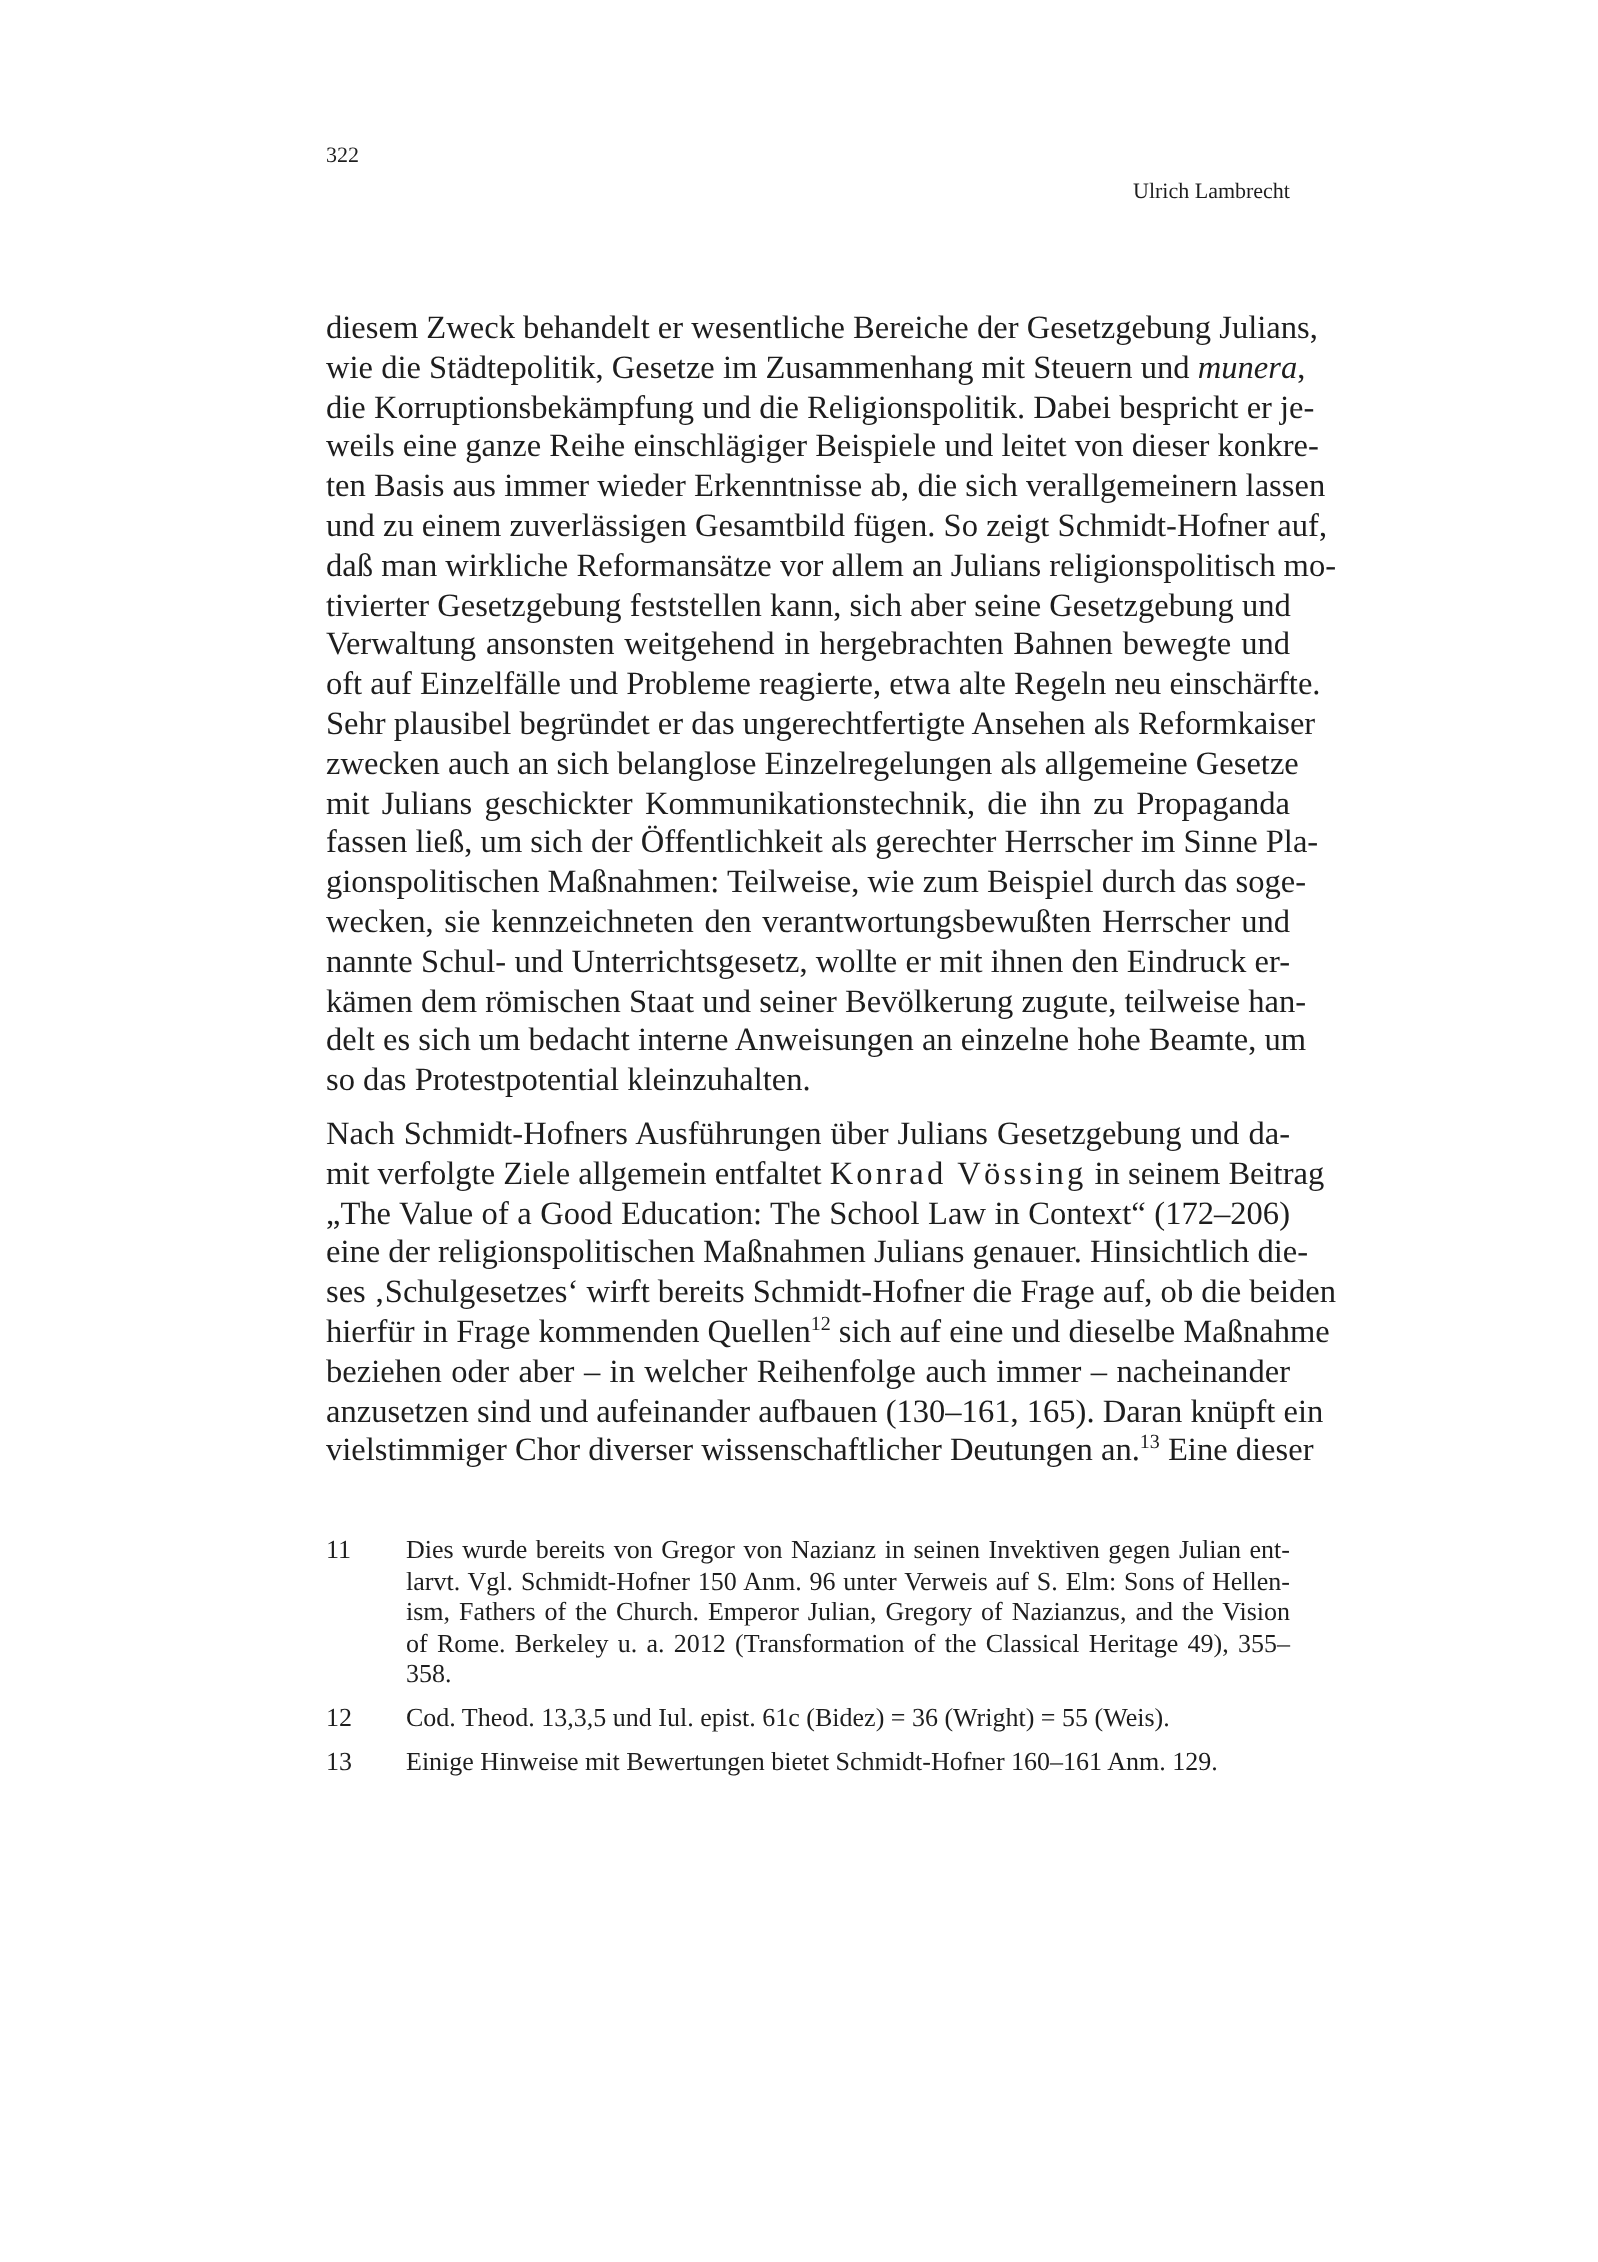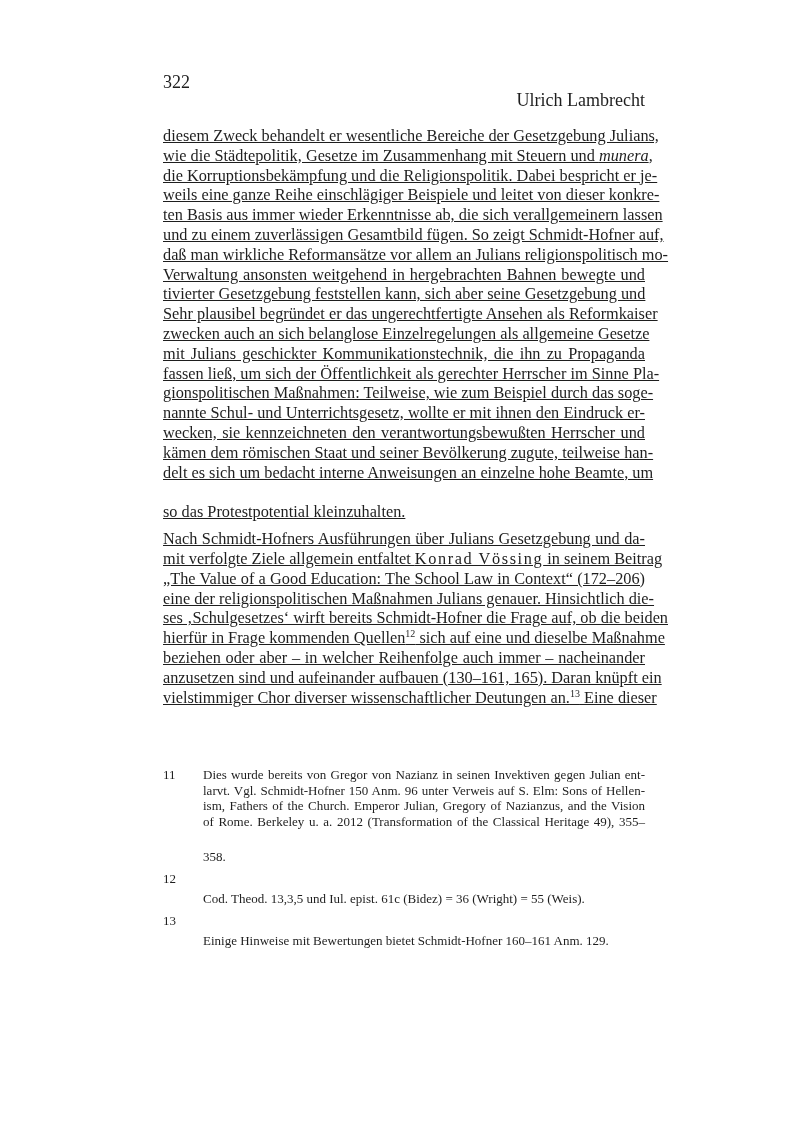--- a/index.html
+++ b/index.html
@@ -14,60 +14,58 @@
       overflow: hidden;
       font-family: "Liberation Serif", "DejaVu Serif", serif;
       color: #1e1e1e;
     }
     .running-head {
       position: absolute;
       top: 72px;
       left: 163px;
       width: 482px;
       height: 20px;
-      font-size: 18px;
+      font-size: 11px;
     }
     .page-number {
       position: absolute;
       left: 0;
       top: 0;
     }
     .running-title {
       position: absolute;
       left: 0;
       right: 0;
       top: 18px;
       text-align: right;
     }
     .body-text {
       position: absolute;
-      top: 126px;
+      top: 154px;
       left: 163px;
       width: 482px;
       font-size: 16.3px;
       line-height: 19.8px;
-      text-decoration: underline;
     }
     .body-text p {
       margin: 0;
       text-align: justify;
       hyphens: manual;
     }
     .body-text p + p {
       margin-top: 7px;
     }
     .line {
       display: block;
       text-align: justify;
       text-align-last: justify;
       white-space: nowrap;
     }
     .line.last {
       text-align-last: left;
-      margin-top: 20px;
     }
     sup {
       font-size: 10px;
       line-height: 0;
       vertical-align: 6px;
     }
     .spaced {
       letter-spacing: 1.6px;
     }
     em {
@@ -106,29 +104,30 @@
 
 <main class="body-text">
   <p>
     <span class="line">diesem Zweck behandelt er wesentliche Bereiche der Gesetzgebung Julians,</span>
     <span class="line"><span>wie die Städtepolitik, Gesetze im Zusammenhang mit Steuern und </span><em>munera</em><span>,</span></span>
     <span class="line">die Korruptionsbekämpfung und die Religionspolitik. Dabei bespricht er je-</span>
     <span class="line">weils eine ganze Reihe einschlägiger Beispiele und leitet von dieser konkre-</span>
     <span class="line">ten Basis aus immer wieder Erkenntnisse ab, die sich verallgemeinern lassen</span>
     <span class="line">und zu einem zuverlässigen Gesamtbild fügen. So zeigt Schmidt-Hofner auf,</span>
     <span class="line">daß man wirkliche Reformansätze vor allem an Julians religionspolitisch mo-</span>
+    <span class="line">tivierter Gesetzgebung feststellen kann, sich aber seine Gesetzgebung und</span>
     <span class="line">Verwaltung ansonsten weitgehend in hergebrachten Bahnen bewegte und</span>
-    <span class="line">tivierter Gesetzgebung feststellen kann, sich aber seine Gesetzgebung und</span>
+    <span class="line">oft auf Einzelfälle und Probleme reagierte, etwa alte Regeln neu einschärfte.</span>
     <span class="line">Sehr plausibel begründet er das ungerechtfertigte Ansehen als Reformkaiser</span>
     <span class="line">zwecken auch an sich belanglose Einzelregelungen als allgemeine Gesetze</span>
     <span class="line">mit Julians geschickter Kommunikationstechnik, die ihn zu Propaganda</span>
     <span class="line">fassen ließ, um sich der Öffentlichkeit als gerechter Herrscher im Sinne Pla-</span>
     <span class="line">gionspolitischen Maßnahmen: Teilweise, wie zum Beispiel durch das soge-</span>
+    <span class="line">wecken, sie kennzeichneten den verantwortungsbewußten Herrscher und</span>
     <span class="line">nannte Schul- und Unterrichtsgesetz, wollte er mit ihnen den Eindruck er-</span>
-    <span class="line">wecken, sie kennzeichneten den verantwortungsbewußten Herrscher und</span>
     <span class="line">kämen dem römischen Staat und seiner Bevölkerung zugute, teilweise han-</span>
     <span class="line">delt es sich um bedacht interne Anweisungen an einzelne hohe Beamte, um</span>
     <span class="line last">so das Protestpotential kleinzuhalten.</span>
   </p>
   <p>
     <span class="line">Nach Schmidt-Hofners Ausführungen über Julians Gesetzgebung und da-</span>
     <span class="line"><span>mit verfolgte Ziele allgemein entfaltet </span><span class="spaced">Konrad Vössing</span><span> in seinem Beitrag</span></span>
     <span class="line">„The Value of a Good Education: The School Law in Context“ (172–206)</span>
     <span class="line">eine der religionspolitischen Maßnahmen Julians genauer. Hinsichtlich die-</span>
     <span class="line">ses ‚Schulgesetzes‘ wirft bereits Schmidt-Hofner die Frage auf, ob die beiden</span>

